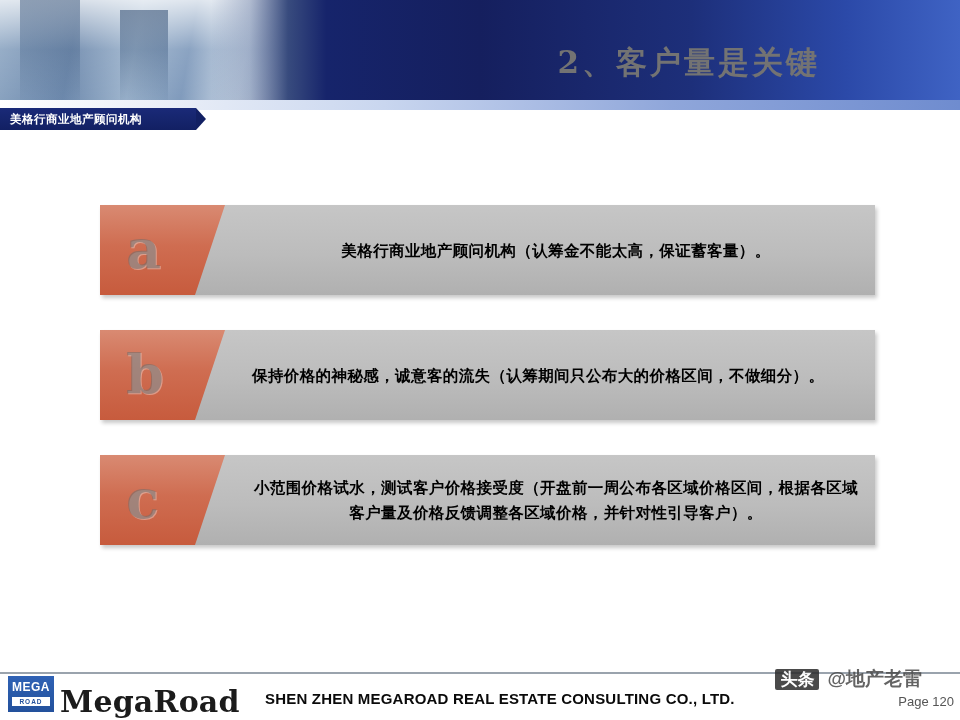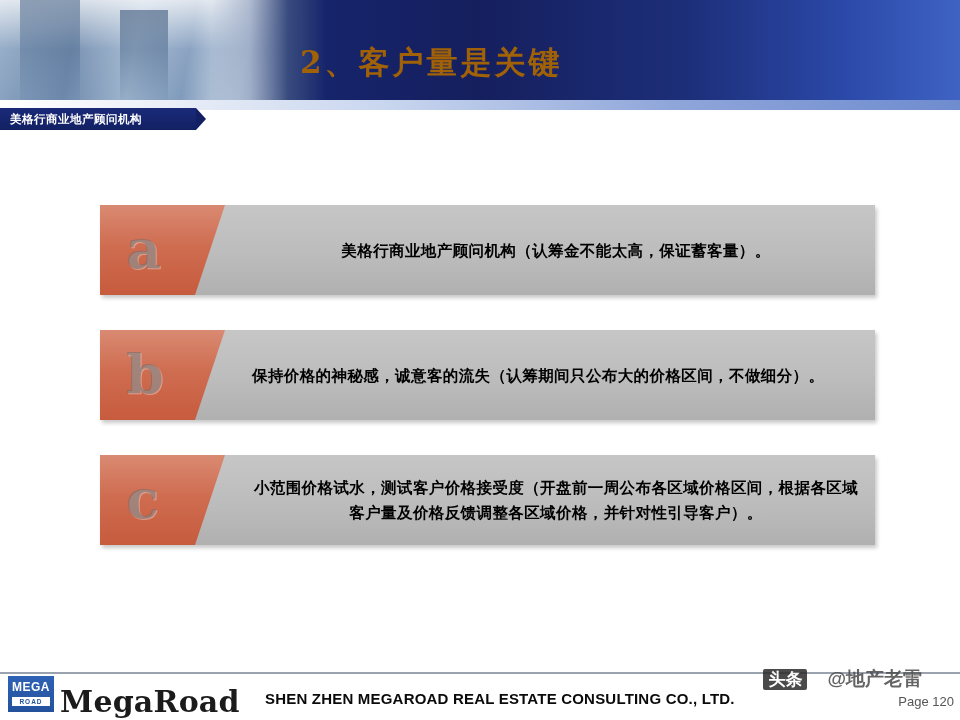--- a/index.html
+++ b/index.html
@@ -63,26 +63,26 @@
     position: absolute;
     left: 0; top: 0;
     width: 330px; height: 100px;
     background: linear-gradient(90deg, rgba(255,255,255,0.0) 0%, rgba(255,255,255,0.0) 55%, rgba(21,34,95,0.0) 100%);
     pointer-events: none;
   }
   .header-title {
     position: absolute;
     left: 300px; top: 42px;
     width: 520px;
-    color: #a16207;
+    color: #737373;
     font-family: "DejaVu Serif", "Liberation Serif", serif;
     font-size: 31px;
     font-weight: 600;
     letter-spacing: 3px;
-    text-align: left;
+    text-align: right;
     white-space: nowrap;
   }
   .header-bottom-stripe {
     position: absolute;
     left: 0; top: 100px;
     width: 960px; height: 10px;
     background: linear-gradient(90deg, #ffffff 0%, #e9eef7 18%, #c9d6ef 40%, #8fa6da 70%, #6f8ccf 100%);
   }
 
   
@@ -217,21 +217,21 @@
     color: #4a4a4a;
     font-weight: bold;
     opacity: 0.85;
   }
   .watermark .wm-tt {
     background: #2b2b2b;
     color: #ffffff;
     padding: 1px 5px;
     border-radius: 2px;
     font-size: 17px;
-    margin-right: 20px;
+    margin-right: 8px;
   }
   .page-num {
     position: absolute;
     right: 6px; top: 694px;
     font-size: 13px;
     color: #555555;
   }
 </style>
 </head>
 <body>

